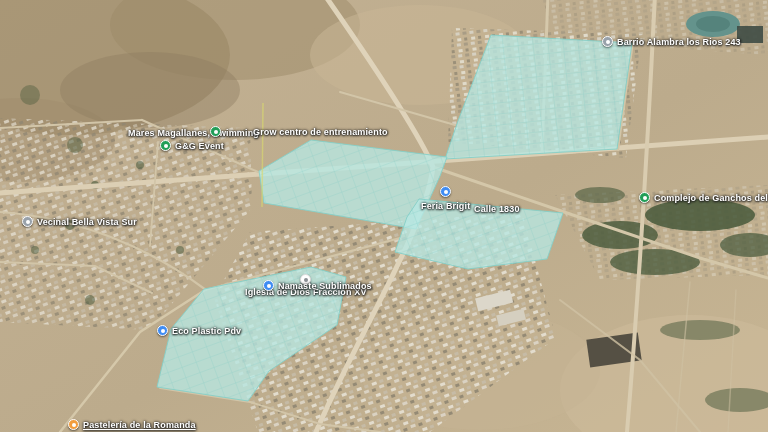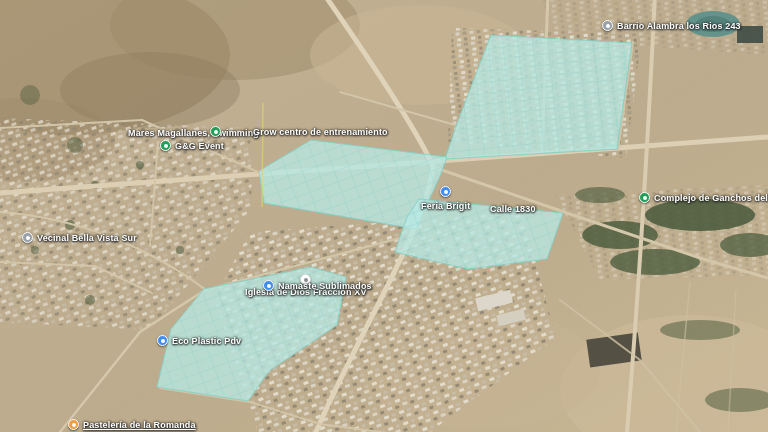--- a/index.html
+++ b/index.html
@@ -141,59 +141,59 @@
         <polygon points="419,199 563,213 547,259 468,269 395,252 407,217" fill="url(#zgrid)" fill-opacity="0.5"></polygon>
       </g>
       <g>
         <polygon points="204,289 311,267 346,277 337,325 269,371 248,401 157,387 171,329" fill="#b7e8e3" fill-opacity="0.78" stroke="#85cfc8" stroke-opacity="0.9"></polygon>
         <polygon points="204,289 311,267 346,277 337,325 269,371 248,401 157,387 171,329" fill="url(#zgrid)" fill-opacity="0.5"></polygon>
       </g>
       <polyline points="263,103 262,207" fill="none" stroke="#d9d96e" stroke-width="1.5" opacity="0.65"></polyline>
     </svg>
 
   <div id="labels">
-      <div class="map-label" style="left: 588px; top: 20px; padding-left: 14px;">
+      <div class="map-label" style="left: 588px; top: 36px; padding-left: 14px;">
         <span class="poi generic"></span>
         <span>Barrio Alambra los Rios 243</span>
       </div>
       <div class="map-label" style="left: 128px; top: 128px;">
         <span>Mares Magallanes, Swimming</span>
       </div>
       <div class="map-label" style="left: 210px; top: 126px; gap: 32px;">
         <span class="poi park"></span>
         <span>Grow centro de entrenamiento</span>
       </div>
       <div class="map-label" style="left: 160px; top: 140px;">
         <span class="poi park"></span>
         <span>G&amp;G Event</span>
       </div>
-      <div class="map-label" style="left: 6px; top: 232px; padding-left: 16px;">
+      <div class="map-label" style="left: 6px; top: 216px; padding-left: 16px;">
         <span class="poi generic"></span>
         <span>Vecinal Bella Vista Sur</span>
       </div>
       <div class="map-label" style="left: 421px; top: 186px; flex-direction: column;">
         <span class="poi store"></span>
         <span>Feria Brigit</span>
       </div>
-      <div class="map-label" style="left: 474px; top: 204px; margin-left: 16px;">
+      <div class="map-label" style="left: 474px; top: 204px;">
         <span>Calle 1830</span>
       </div>
       <div class="map-label" style="left: 639px; top: 192px;">
         <span class="poi park"></span>
         <span>Complejo de Ganchos del Mar</span>
       </div>
       <div class="map-label stacked" style="left: 245px; top: 274px;">
         <span class="poi church"></span>
         <span>Iglesia de Dios Fracción XV</span>
       </div>
       <div class="map-label" style="left: 231px; top: 280px; margin-left: 32px;">
         <span class="poi store"></span>
         <span>Namaste Sublimados</span>
       </div>
-      <div class="map-label" style="left: 157px; top: 335px; text-align: center;">
+      <div class="map-label" style="left: 157px; top: 325px; text-align: center;">
         <span class="poi store"></span>
         <span>Eco Plastic Pdv</span>
       </div>
       <div class="map-label" style="left: 68px; top: 419px; text-decoration: underline;">
         <span class="poi food"></span>
         <span>Pastelería de la Romanda</span>
       </div>
     </div>
 </div>
 

